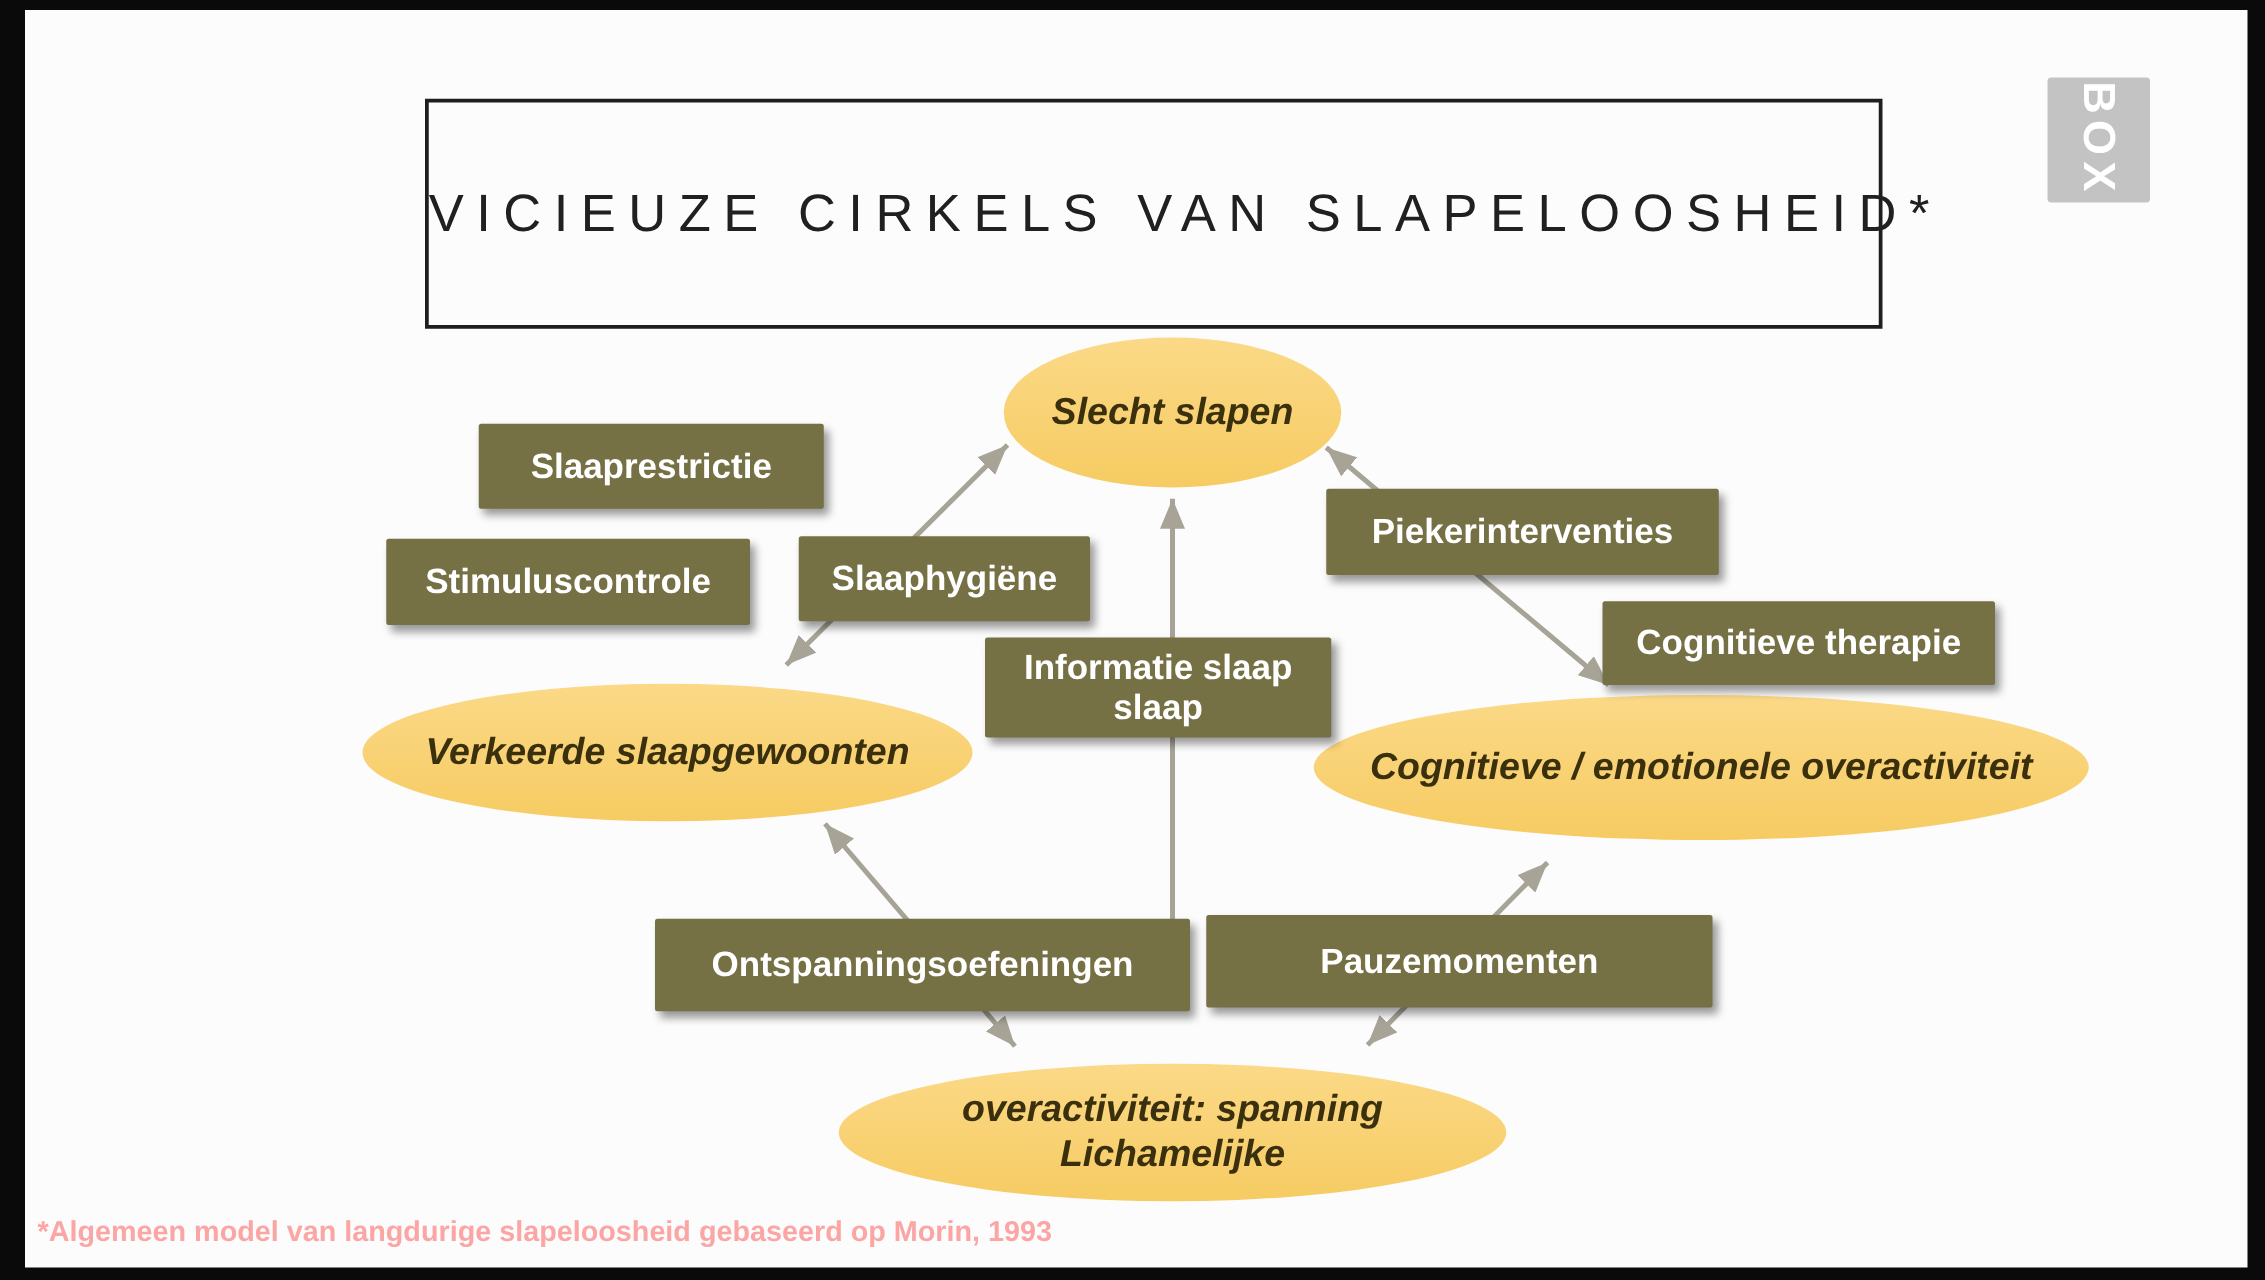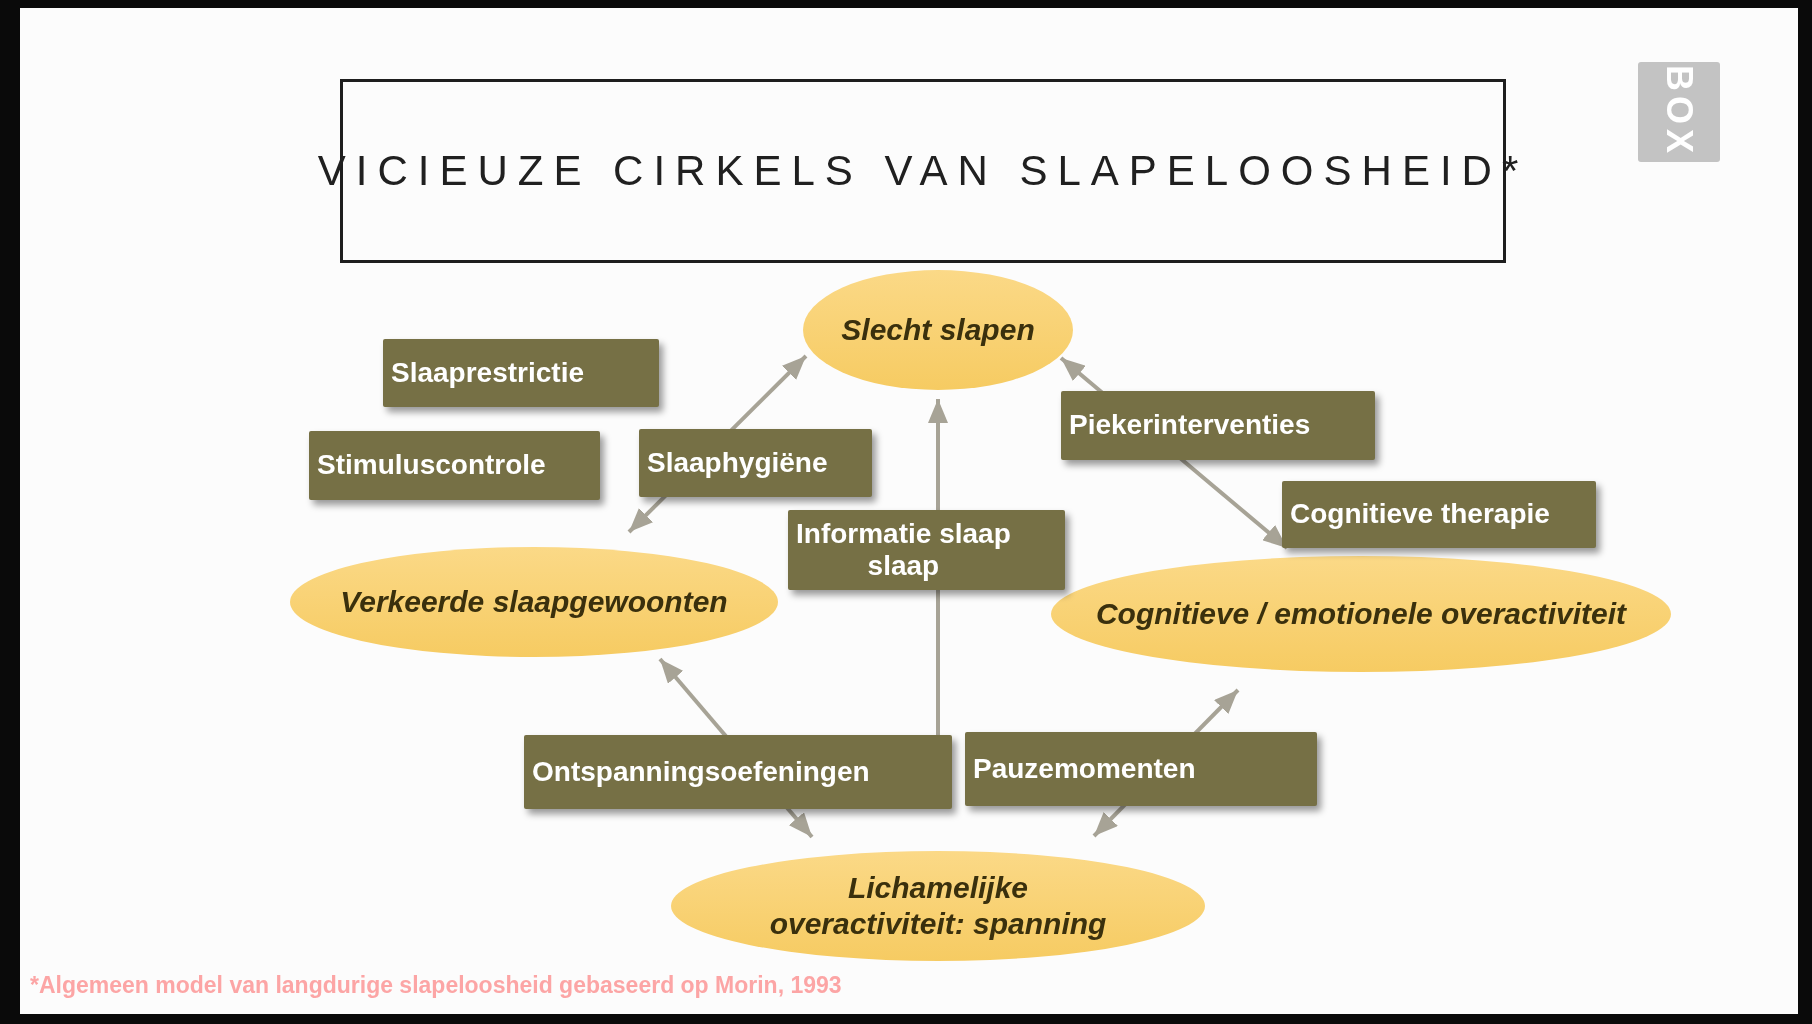--- a/index.html
+++ b/index.html
@@ -27,21 +27,21 @@
     pointer-events: none;
   }
   .title-box {
     position: absolute;
     left: 340px; top: 79px;
     width: 1160px; height: 178px;
     border: 3px solid #1e1e1e;
     background: #fcfcfc;
     display: flex;
     align-items: center;
-    justify-content: center;
+    justify-content: flex-start;
     z-index: 2;
   }
   .title-box h1 {
     margin: 0;
     font-size: 42px;
     font-weight: 400;
     letter-spacing: 10px;
     color: #202020;
     white-space: nowrap;
     text-align: center;
@@ -79,21 +79,21 @@
     z-index: 2;
     line-height: 1.2;
     font-style: italic;
   }
   .box {
     position: absolute;
     background: #767045;
     color: #ffffff;
     display: flex;
     align-items: center;
-    justify-content: flex-start;
+    justify-content: center;
     text-align: center;
     font-weight: 700;
     font-size: 28px;
     line-height: 1.15;
     box-shadow: 4px 5px 7px rgba(0,0,0,0.40);
     border-radius: 2px;
     z-index: 3;
     padding: 12px 8px;
     box-sizing: border-box;
   }
@@ -114,21 +114,21 @@
   #n-lichamelijke  { left: 671px;  top: 851px; width: 534px; height: 110px; }
 
   
   #b-slaaprestrictie     { left: 383px;  top: 339px; width: 276px; height: 68px; }
   #b-stimuluscontrole    { left: 309px;  top: 431px; width: 291px; height: 69px; }
   #b-slaaphygiene        { left: 639px;  top: 429px; width: 233px; height: 68px; }
   #b-piekerinterventies  { left: 1061px; top: 391px; width: 314px; height: 69px; }
   #b-cognitieve-therapie { left: 1282px; top: 481px; width: 314px; height: 67px; }
   #b-informatie          { left: 788px;  top: 510px; width: 277px; height: 80px; }
   #b-ontspanning         { left: 524px;  top: 735px; width: 428px; height: 74px; }
-  #b-pauze               { left: 965px;  top: 732px; width: 352px; height: 74px; }
+  #b-pauze               { left: 965px;  top: 732px; width: 405px; height: 74px; }
 </style>
 </head>
 <body>
 
 <div class="slide"></div>
 
 <svg class="arrows" viewBox="0 0 1812 1024" xmlns="http://www.w3.org/2000/svg">
   <defs>
     <marker id="ah" orient="auto-start-reverse" markerUnits="userSpaceOnUse" markerWidth="26" markerHeight="20" refX="24" refY="10">
       <path d="M0,0 L24,10 L0,20 z" fill="#a7a396"></path>
@@ -156,22 +156,22 @@
 <div class="node" id="n-verkeerde">
   <span>Verkeerde slaapgewoonten</span>
 </div>
 
 <div class="node" id="n-cognitieve">
   <span>Cognitieve / emotionele overactiviteit</span>
 </div>
 
 <div class="node" id="n-lichamelijke">
   <span>
+    <span class="ln">overactiviteit: spanning</span>
     <span class="ln">Lichamelijke</span>
-    <span class="ln">overactiviteit: spanning</span>
   </span>
 </div>
 
 <div class="box" id="b-slaaprestrictie">
   <span>Slaaprestrictie</span>
 </div>
 
 <div class="box" id="b-stimuluscontrole">
   <span>Stimuluscontrole</span>
 </div>

